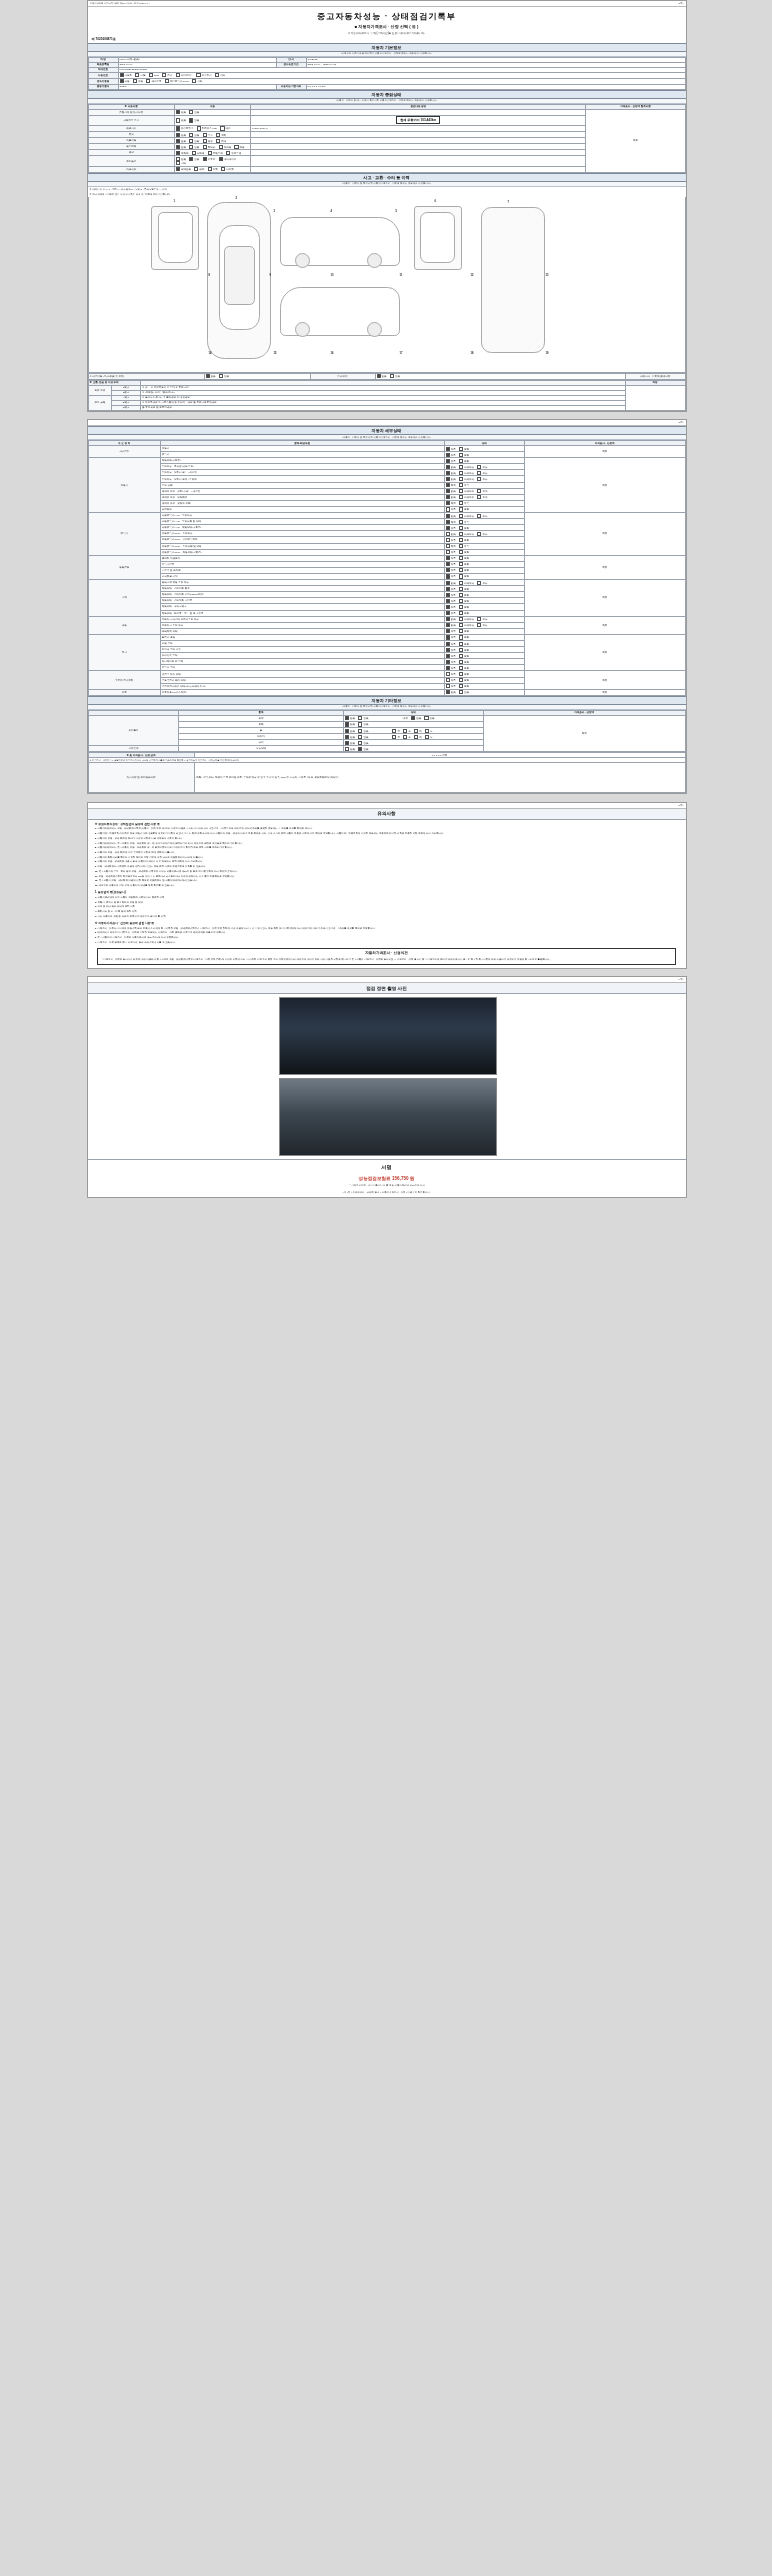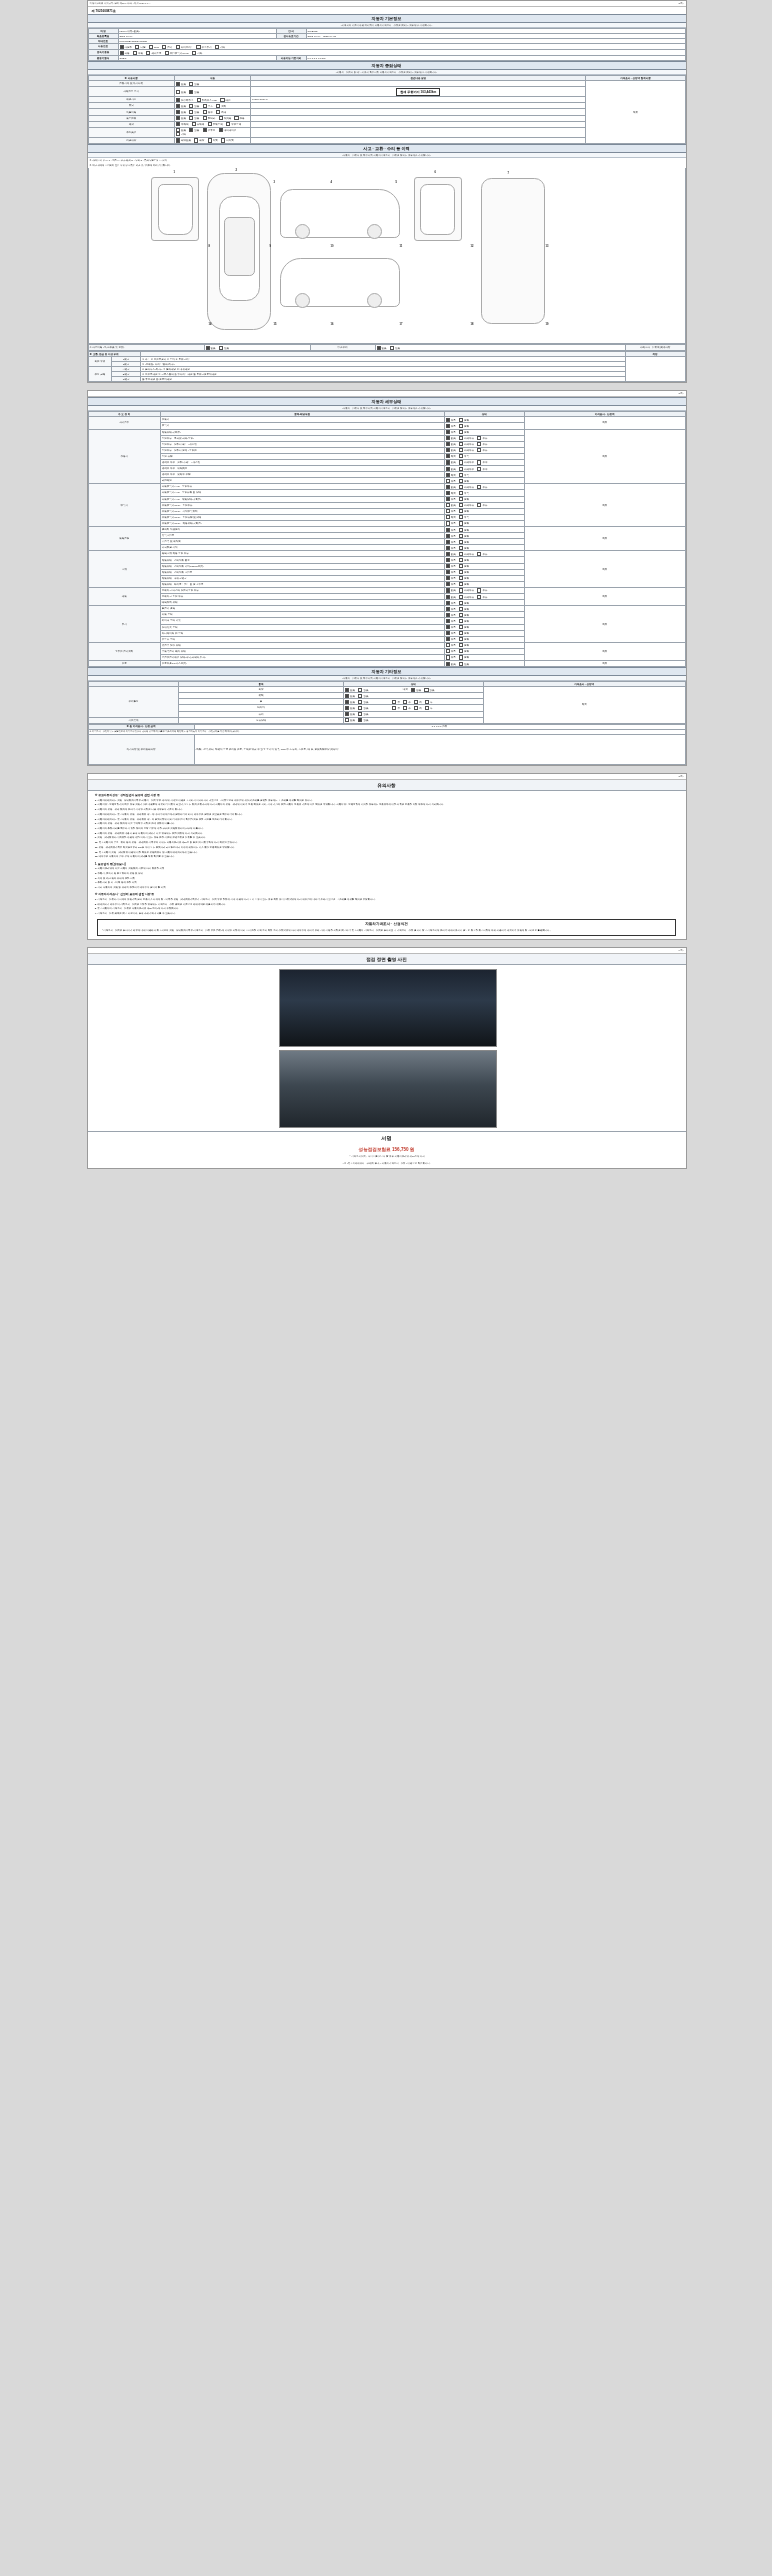--- a/index.html
+++ b/index.html
@@ -48,20 +48,25 @@
 <body>
 
 <div class="page">
 
   <div class="sheet">
     <div class="tinybar">
       <span>자동차관리법 시행규칙 [별지 제82호서식] &lt;개정 2021.7.6.&gt;</span>
       <span>(3쪽)</span>
     </div>
 
+    <div class="title-wrap">
+      <div class="title">중고자동차성능 · 상태점검기록부</div>
+      <div class="subtitle">■ 자동차가격조사 · 산정 선택 ( 유 )</div>
+      <div class="subnote">※ 자동차가격조사 · 산정(선택사항)을 요청한 경우에만 기재합니다.</div>
+    </div>
 
     <div class="docno">
       <span>제</span>
       <span>7021600871호</span>
     </div>
 
     <div class="bandhdr">자동차 기본정보</div>
     <div class="bandsub">(자격자의 기준기재용 목사항이 자동차가격조사 · 산정을 참하는 경우에만 기재합니다)</div>
 
     <table>

